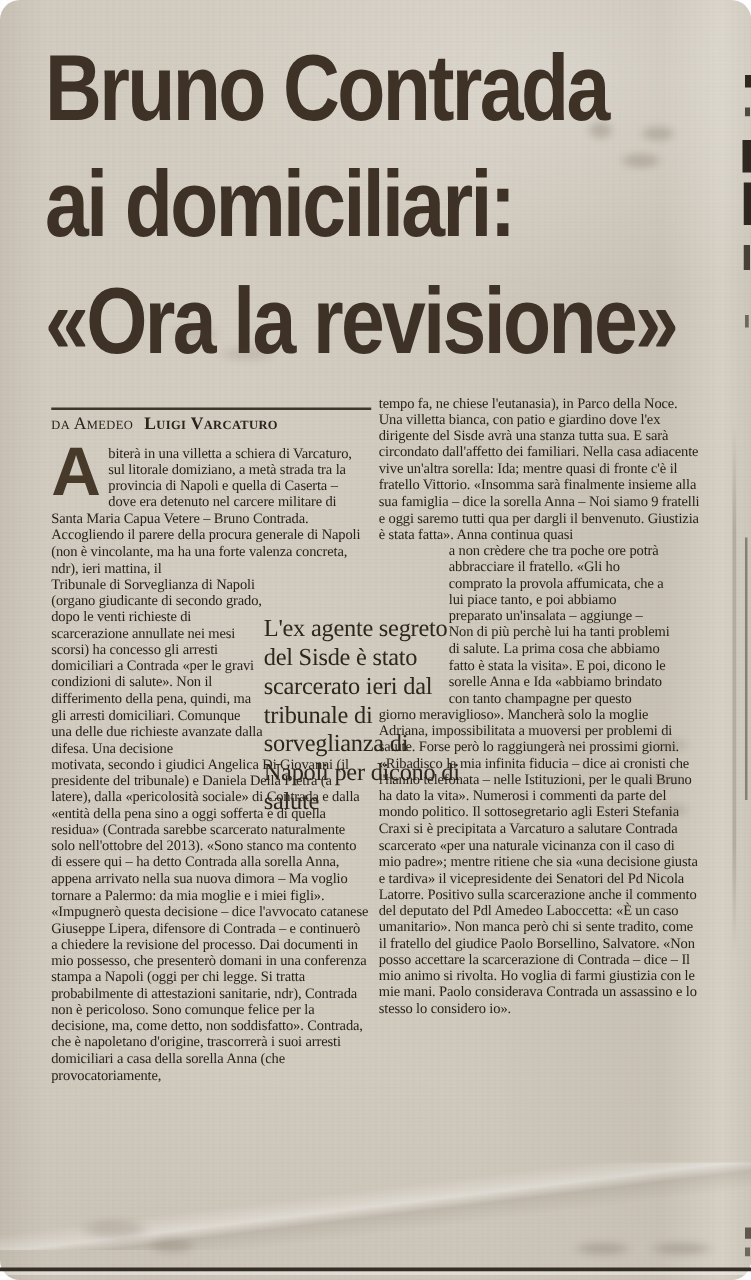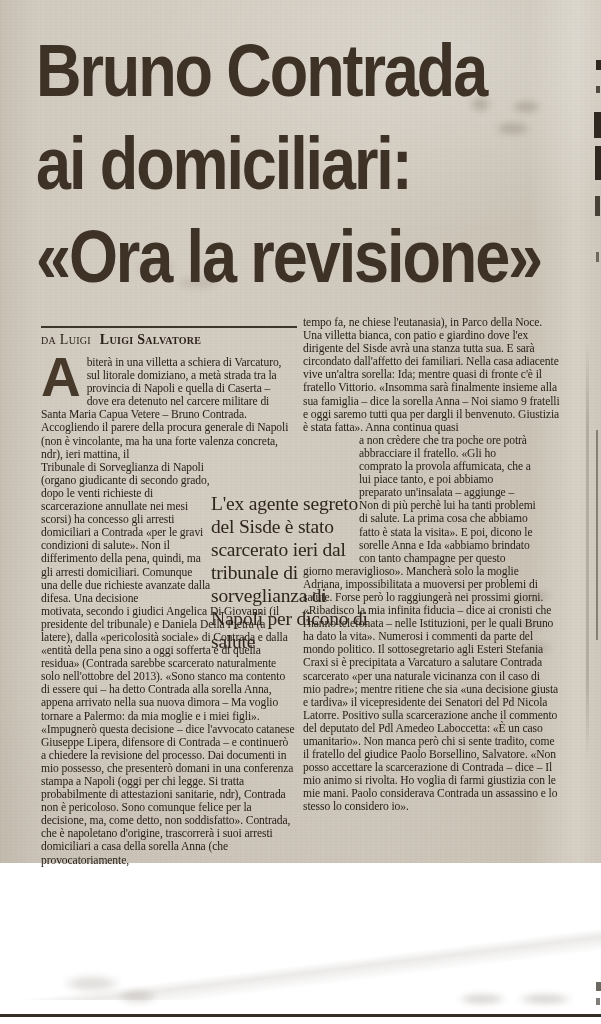--- a/index.html
+++ b/index.html
@@ -1,26 +1,27 @@
 <!DOCTYPE html>
 <html lang="it"><head>
 <meta charset="utf-8">
 <style>
   html,body{margin:0;padding:0;}
   body{
     width:601px;height:1024px;overflow:hidden;
     font-family:"Liberation Serif", serif;
   }
   .page{
-    position:relative;width:601px;height:863px;
+    position:relative;width:601px;height:1024px;
     background:
       radial-gradient(ellipse 420px 260px at 75% 6%, rgba(255,255,255,0.28), rgba(255,255,255,0) 70%),
       radial-gradient(ellipse 500px 300px at 20% 100%, rgba(120,108,92,0.10), rgba(120,108,92,0) 70%),
       linear-gradient(90deg,#c6bfb2 0%,#d1cabf 6%,#d3ccc1 30%,#cfc8bc 62%,#c8c1b4 88%,#d6d0c5 96%,#cdc6ba 100%),
       #cfc8bc;
+    border-radius: 16px;
   }
   
   .grain{
     position:absolute;inset:0;pointer-events:none;opacity:.5;
     background:
       repeating-linear-gradient(0deg, rgba(110,98,84,0.035) 0 1px, rgba(255,255,255,0.02) 1px 3px),
       repeating-linear-gradient(90deg, rgba(110,98,84,0.025) 0 2px, rgba(255,255,255,0.015) 2px 5px);
   }
   .crease{
     position:absolute;left:0;right:0;top:930px;height:70px;pointer-events:none;
@@ -119,22 +120,22 @@
   <div class="crease"></div>
 
   <div class="headline">
     <div>Bruno Contrada</div>
     <div>ai domiciliari:</div>
     <div>«Ora la revisione»</div>
   </div>
 
   <div class="byline-rule"></div>
   <div class="byline">
-    <span class="byline-prefix">da Luigi</span>
-    <span class="byline-author">Luigi Salvatore</span>
+    <span class="byline-prefix">da Amedeo</span>
+    <span class="byline-author">Luigi Varcaturo</span>
   </div>
 
   <div class="col col-left">
     <p class="para">
       <span class="dropcap">A</span><span>biterà in una villetta a schiera di Varcaturo, sul litorale domiziano, a metà strada tra la provincia di Napoli e quella di Caserta – dove era detenuto nel carcere militare di Santa Maria Capua Vetere – Bruno Contrada. Accogliendo il parere della procura generale di Napoli (non è vincolante, ma ha una forte valenza concreta, ndr), ieri mattina, il</span>
     </p>
     <p class="para narrow">Tribunale di Sorveglianza di Napoli (organo giudicante di secondo grado, dopo le venti richieste di scarcerazione annullate nei mesi scorsi) ha concesso gli arresti domiciliari a Contrada «per le gravi condizioni di salute». Non il differimento della pena, quindi, ma gli arresti domiciliari. Comunque una delle due richieste avanzate dalla difesa. Una decisione</p>
     <p class="para">motivata, secondo i giudici Angelica Di Giovanni (il presidente del tribunale) e Daniela Della Pietra (a latere), dalla «pericolosità sociale» di Contrada e dalla «entità della pena sino a oggi sofferta e di quella residua» (Contrada sarebbe scarcerato naturalmente solo nell'ottobre del 2013). «Sono stanco ma contento di essere qui – ha detto Contrada alla sorella Anna, appena arrivato nella sua nuova dimora – Ma voglio tornare a Palermo: da mia moglie e i miei figli».</p>
     <p class="para">«Impugnerò questa decisione – dice l'avvocato catanese Giuseppe Lipera, difensore di Contrada – e continuerò a chiedere la revisione del processo. Dai documenti in mio possesso, che presenterò domani in una conferenza stampa a Napoli (oggi per chi legge. Si tratta probabilmente di attestazioni sanitarie, ndr), Contrada non è pericoloso. Sono comunque felice per la decisione, ma, come detto, non soddisfatto». Contrada, che è napoletano d'origine, trascorrerà i suoi arresti domiciliari a casa della sorella Anna (che provocatoriamente,</p>
   </div>

